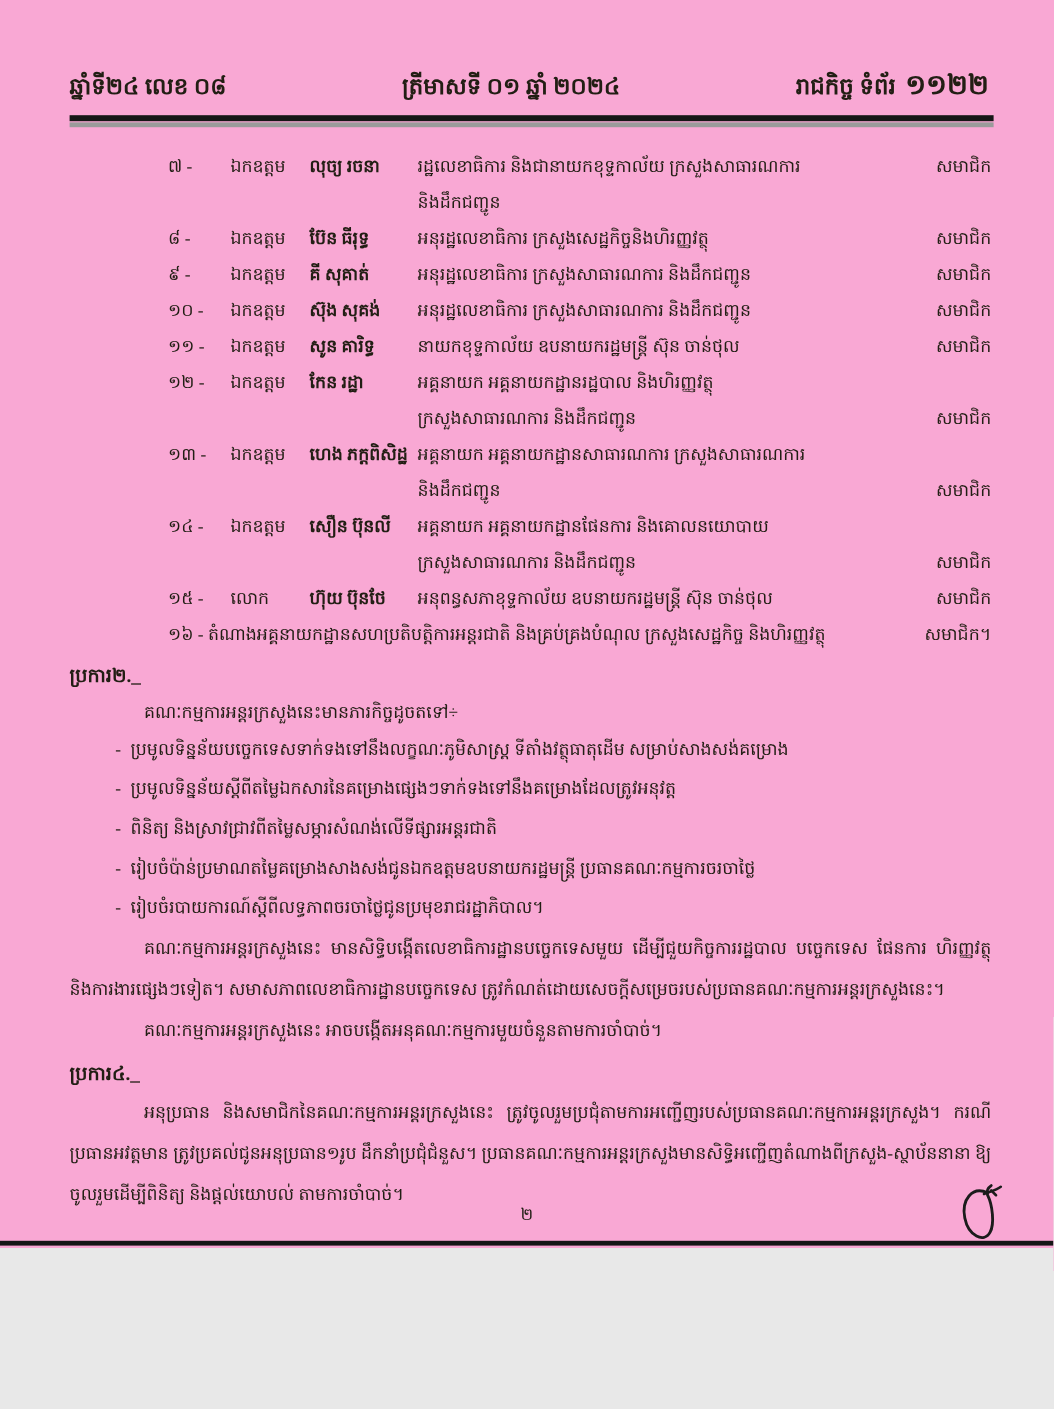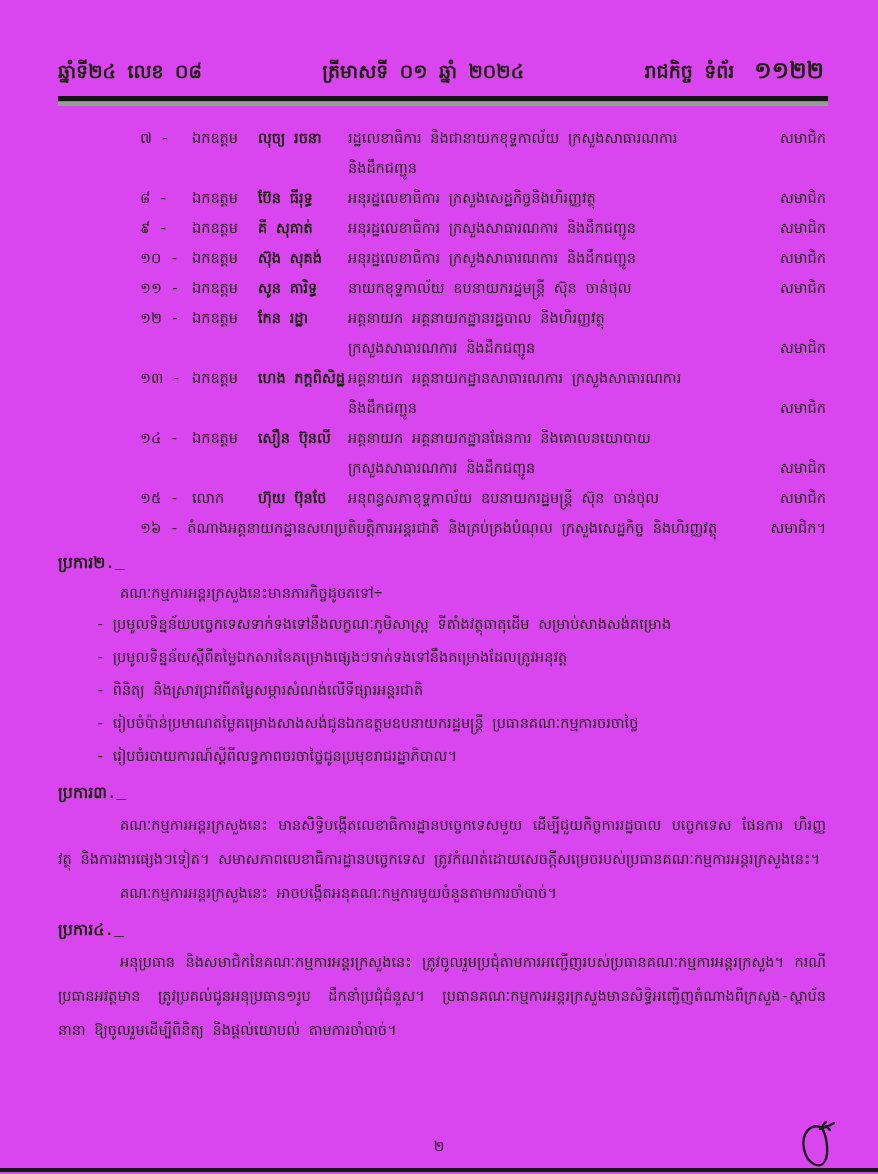--- a/index.html
+++ b/index.html
@@ -1,31 +1,31 @@
 <!DOCTYPE html>
 <html><head>
 <meta charset="utf-8">
 <style>
   html,body{margin:0;padding:0;background:#e8e8e8;}
   .page{
     position:relative;
-    width:878px;height:1174px;
-    background:#d946ef;
-    font-family:Liberation Mono, monospace;
+    width:878px;height:1040px;
+    background:#f9a8d4;
+    font-family:Liberation Serif, serif;
     color:#221e14;
     overflow:hidden;
     box-sizing:border-box;
   }
   
   .header{
     position:absolute;top:56px;left:58px;right:54px;
     display:flex;justify-content:space-between;align-items:baseline;
     font-weight:bold;font-size:19px;white-space:nowrap;
   }
-  .header .gz{display:flex;align-items:baseline;gap:20px;text-align:center;}
+  .header .gz{display:flex;align-items:baseline;gap:8px;text-align:center;}
   .header .gz-page{font-size:23px;font-weight:bold;}
   .rules{position:absolute;top:96px;left:58px;right:50px;}
   .rule-black{height:5px;background:#161616;}
   .rule-gray{height:4px;background:#9b9b9b;margin-top:1px;}
   
   .content{
     position:absolute;top:124px;left:58px;width:768px;
     font-size:14.5px;line-height:30px;
   }
   
@@ -199,21 +199,20 @@
         <div class="bullet">
           <span class="dash">-</span>
           <span>រៀបចំប៉ាន់ប្រមាណតម្លៃគម្រោងសាងសង់ជូនឯកឧត្តមឧបនាយករដ្ឋមន្ត្រី ប្រធានគណៈកម្មការចរចាថ្លៃ</span>
         </div>
         <div class="bullet">
           <span class="dash">-</span>
           <span>រៀបចំរបាយការណ៍ស្តីពីលទ្ធភាពចរចាថ្លៃជូនប្រមុខរាជរដ្ឋាភិបាល។</span>
         </div>
       </div>
 
-    <div class="section-heading">ប្រការ៣._</div>
     <div id="paras3">
         <p class="para">គណៈកម្មការអន្តរក្រសួងនេះ មានសិទ្ធិបង្កើតលេខាធិការដ្ឋានបច្ចេកទេសមួយ ដើម្បីជួយកិច្ចការរដ្ឋបាល បច្ចេកទេស ផែនការ ហិរញ្ញវត្ថុ និងការងារផ្សេងៗទៀត។ សមាសភាពលេខាធិការដ្ឋានបច្ចេកទេស ត្រូវកំណត់ដោយសេចក្តីសម្រេចរបស់ប្រធានគណៈកម្មការអន្តរក្រសួងនេះ។</p>
         <p class="para">គណៈកម្មការអន្តរក្រសួងនេះ អាចបង្កើតអនុគណៈកម្មការមួយចំនួនតាមការចាំបាច់។</p>
       </div>
 
     <div class="section-heading">ប្រការ៤._</div>
     <div id="paras4">
         <p class="para">អនុប្រធាន និងសមាជិកនៃគណៈកម្មការអន្តរក្រសួងនេះ ត្រូវចូលរួមប្រជុំតាមការអញ្ជើញរបស់ប្រធានគណៈកម្មការអន្តរក្រសួង។ ករណីប្រធានអវត្តមាន ត្រូវប្រគល់ជូនអនុប្រធាន១រូប ដឹកនាំប្រជុំជំនួស។ ប្រធានគណៈកម្មការអន្តរក្រសួងមានសិទ្ធិអញ្ជើញតំណាងពីក្រសួង-ស្ថាប័ននានា ឱ្យចូលរួមដើម្បីពិនិត្យ និងផ្តល់យោបល់ តាមការចាំបាច់។</p>
       </div>
 

